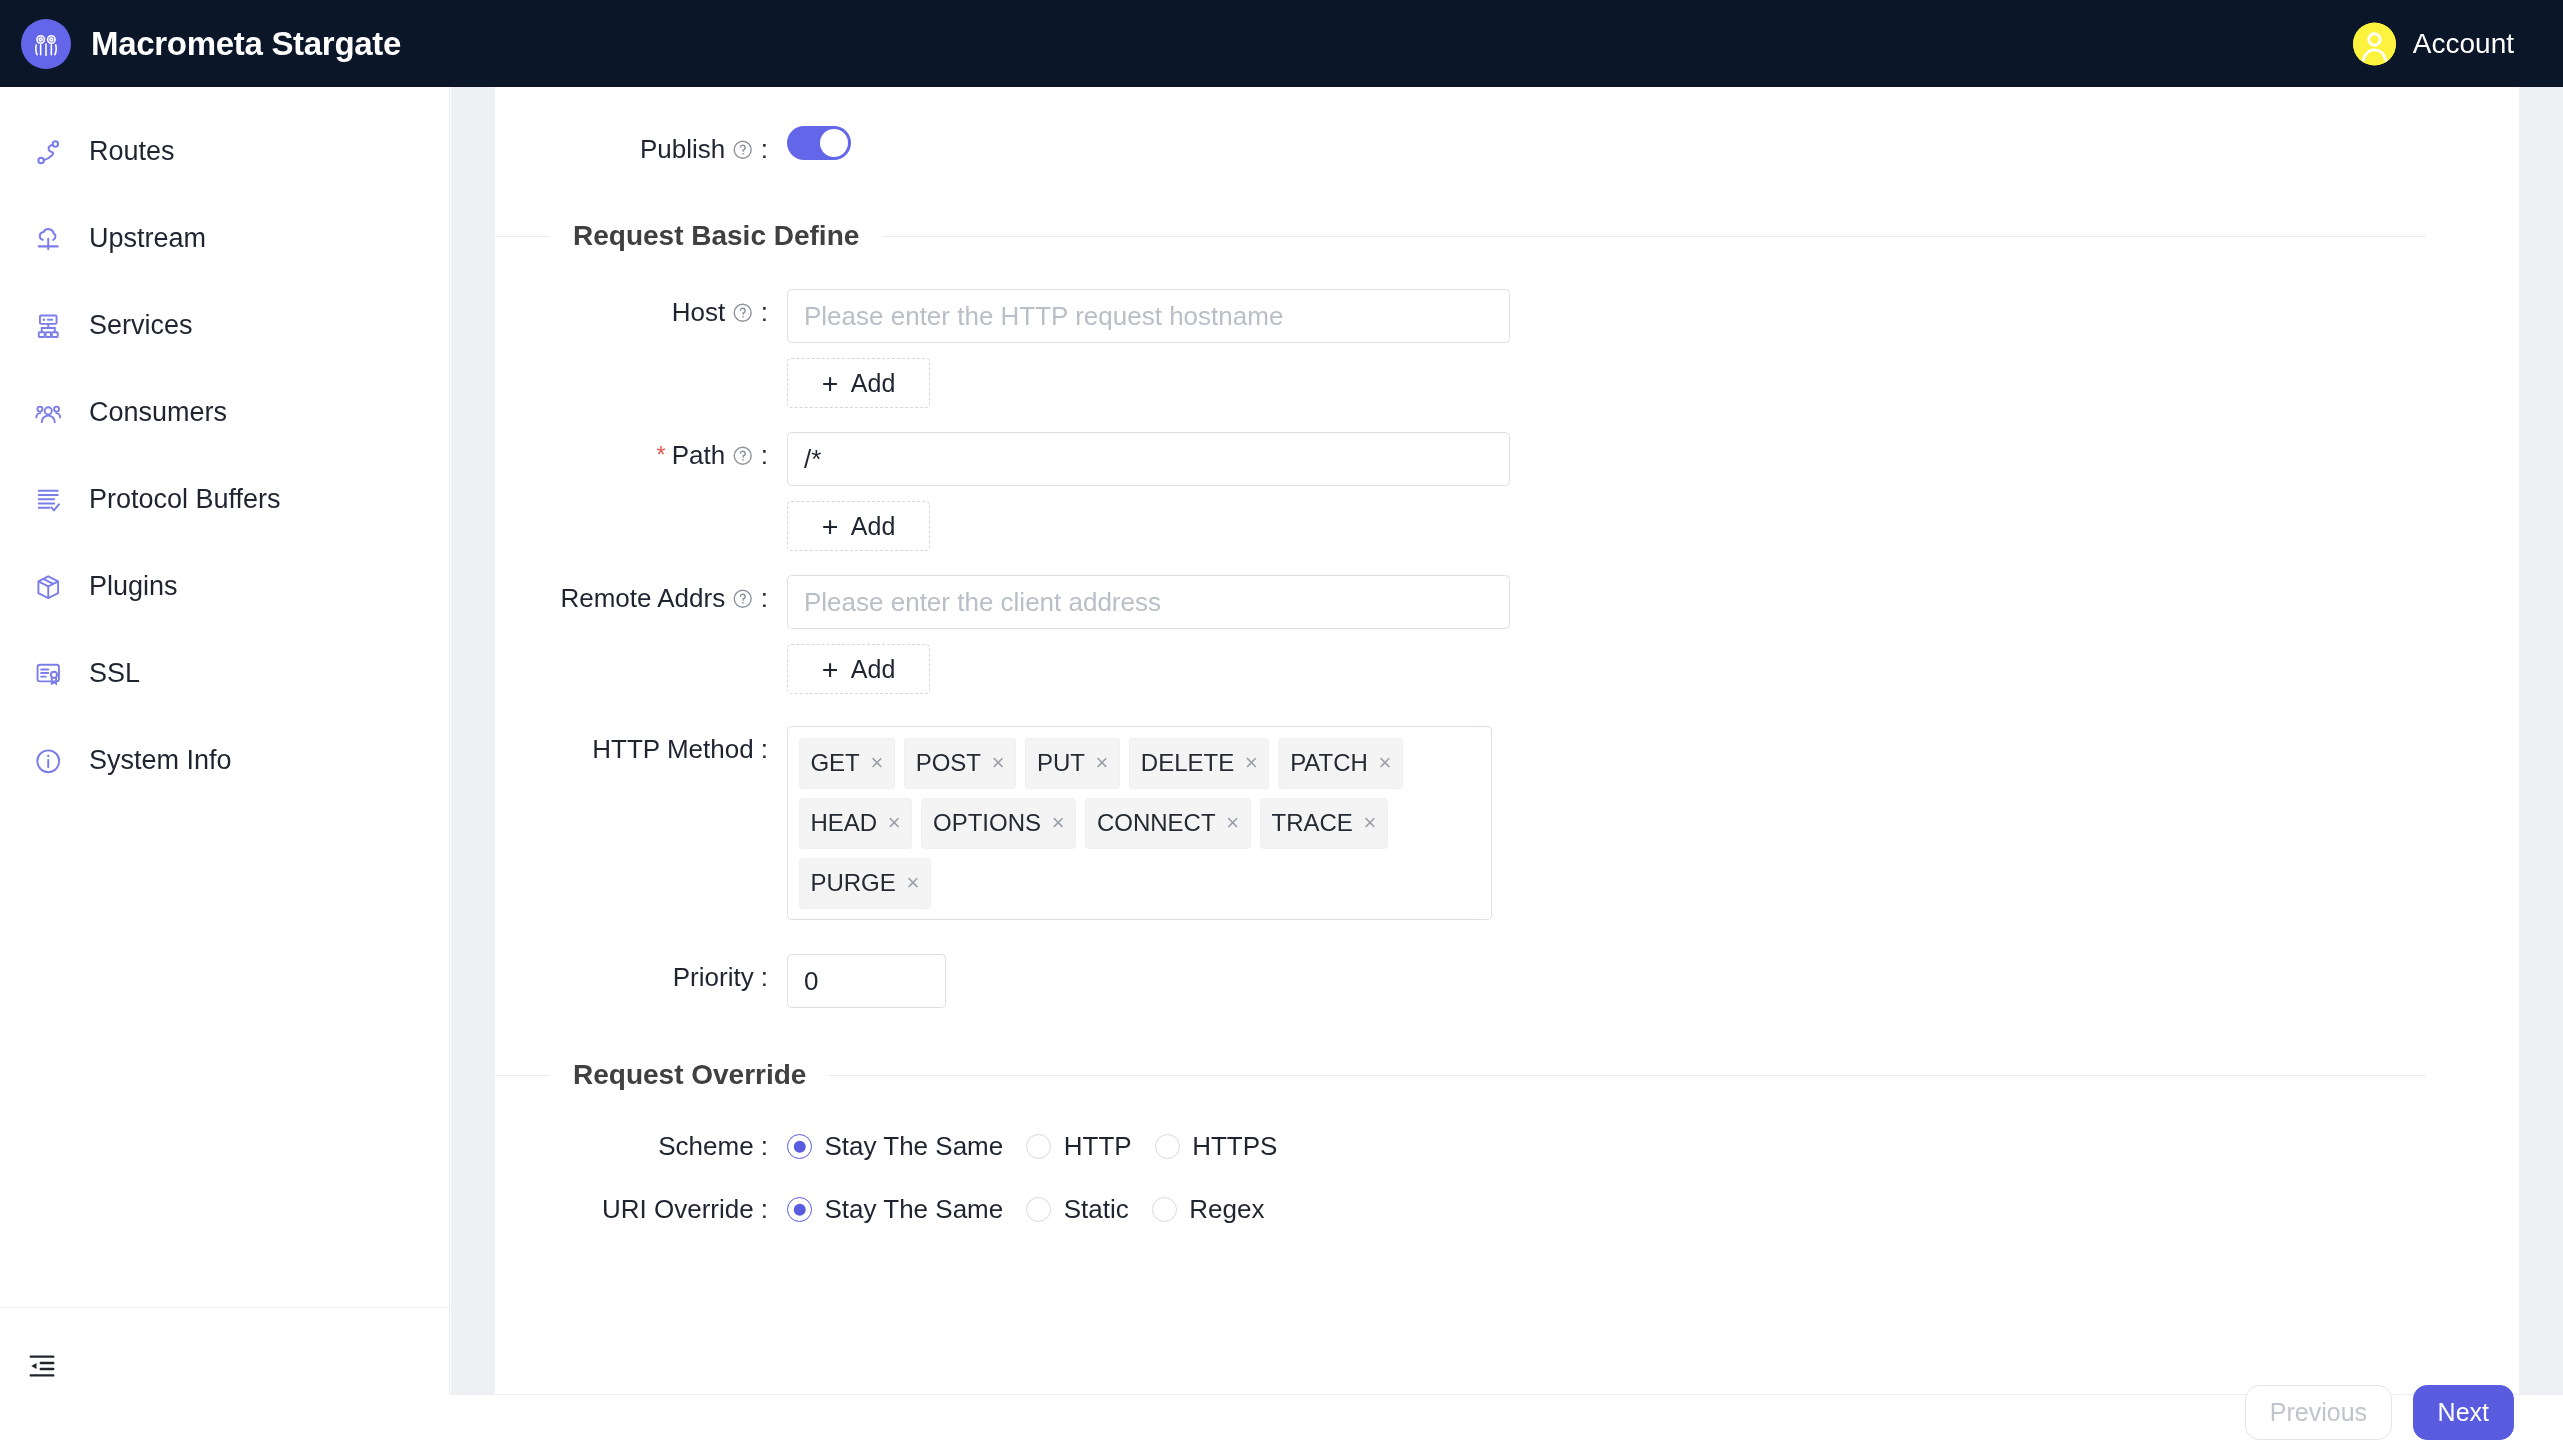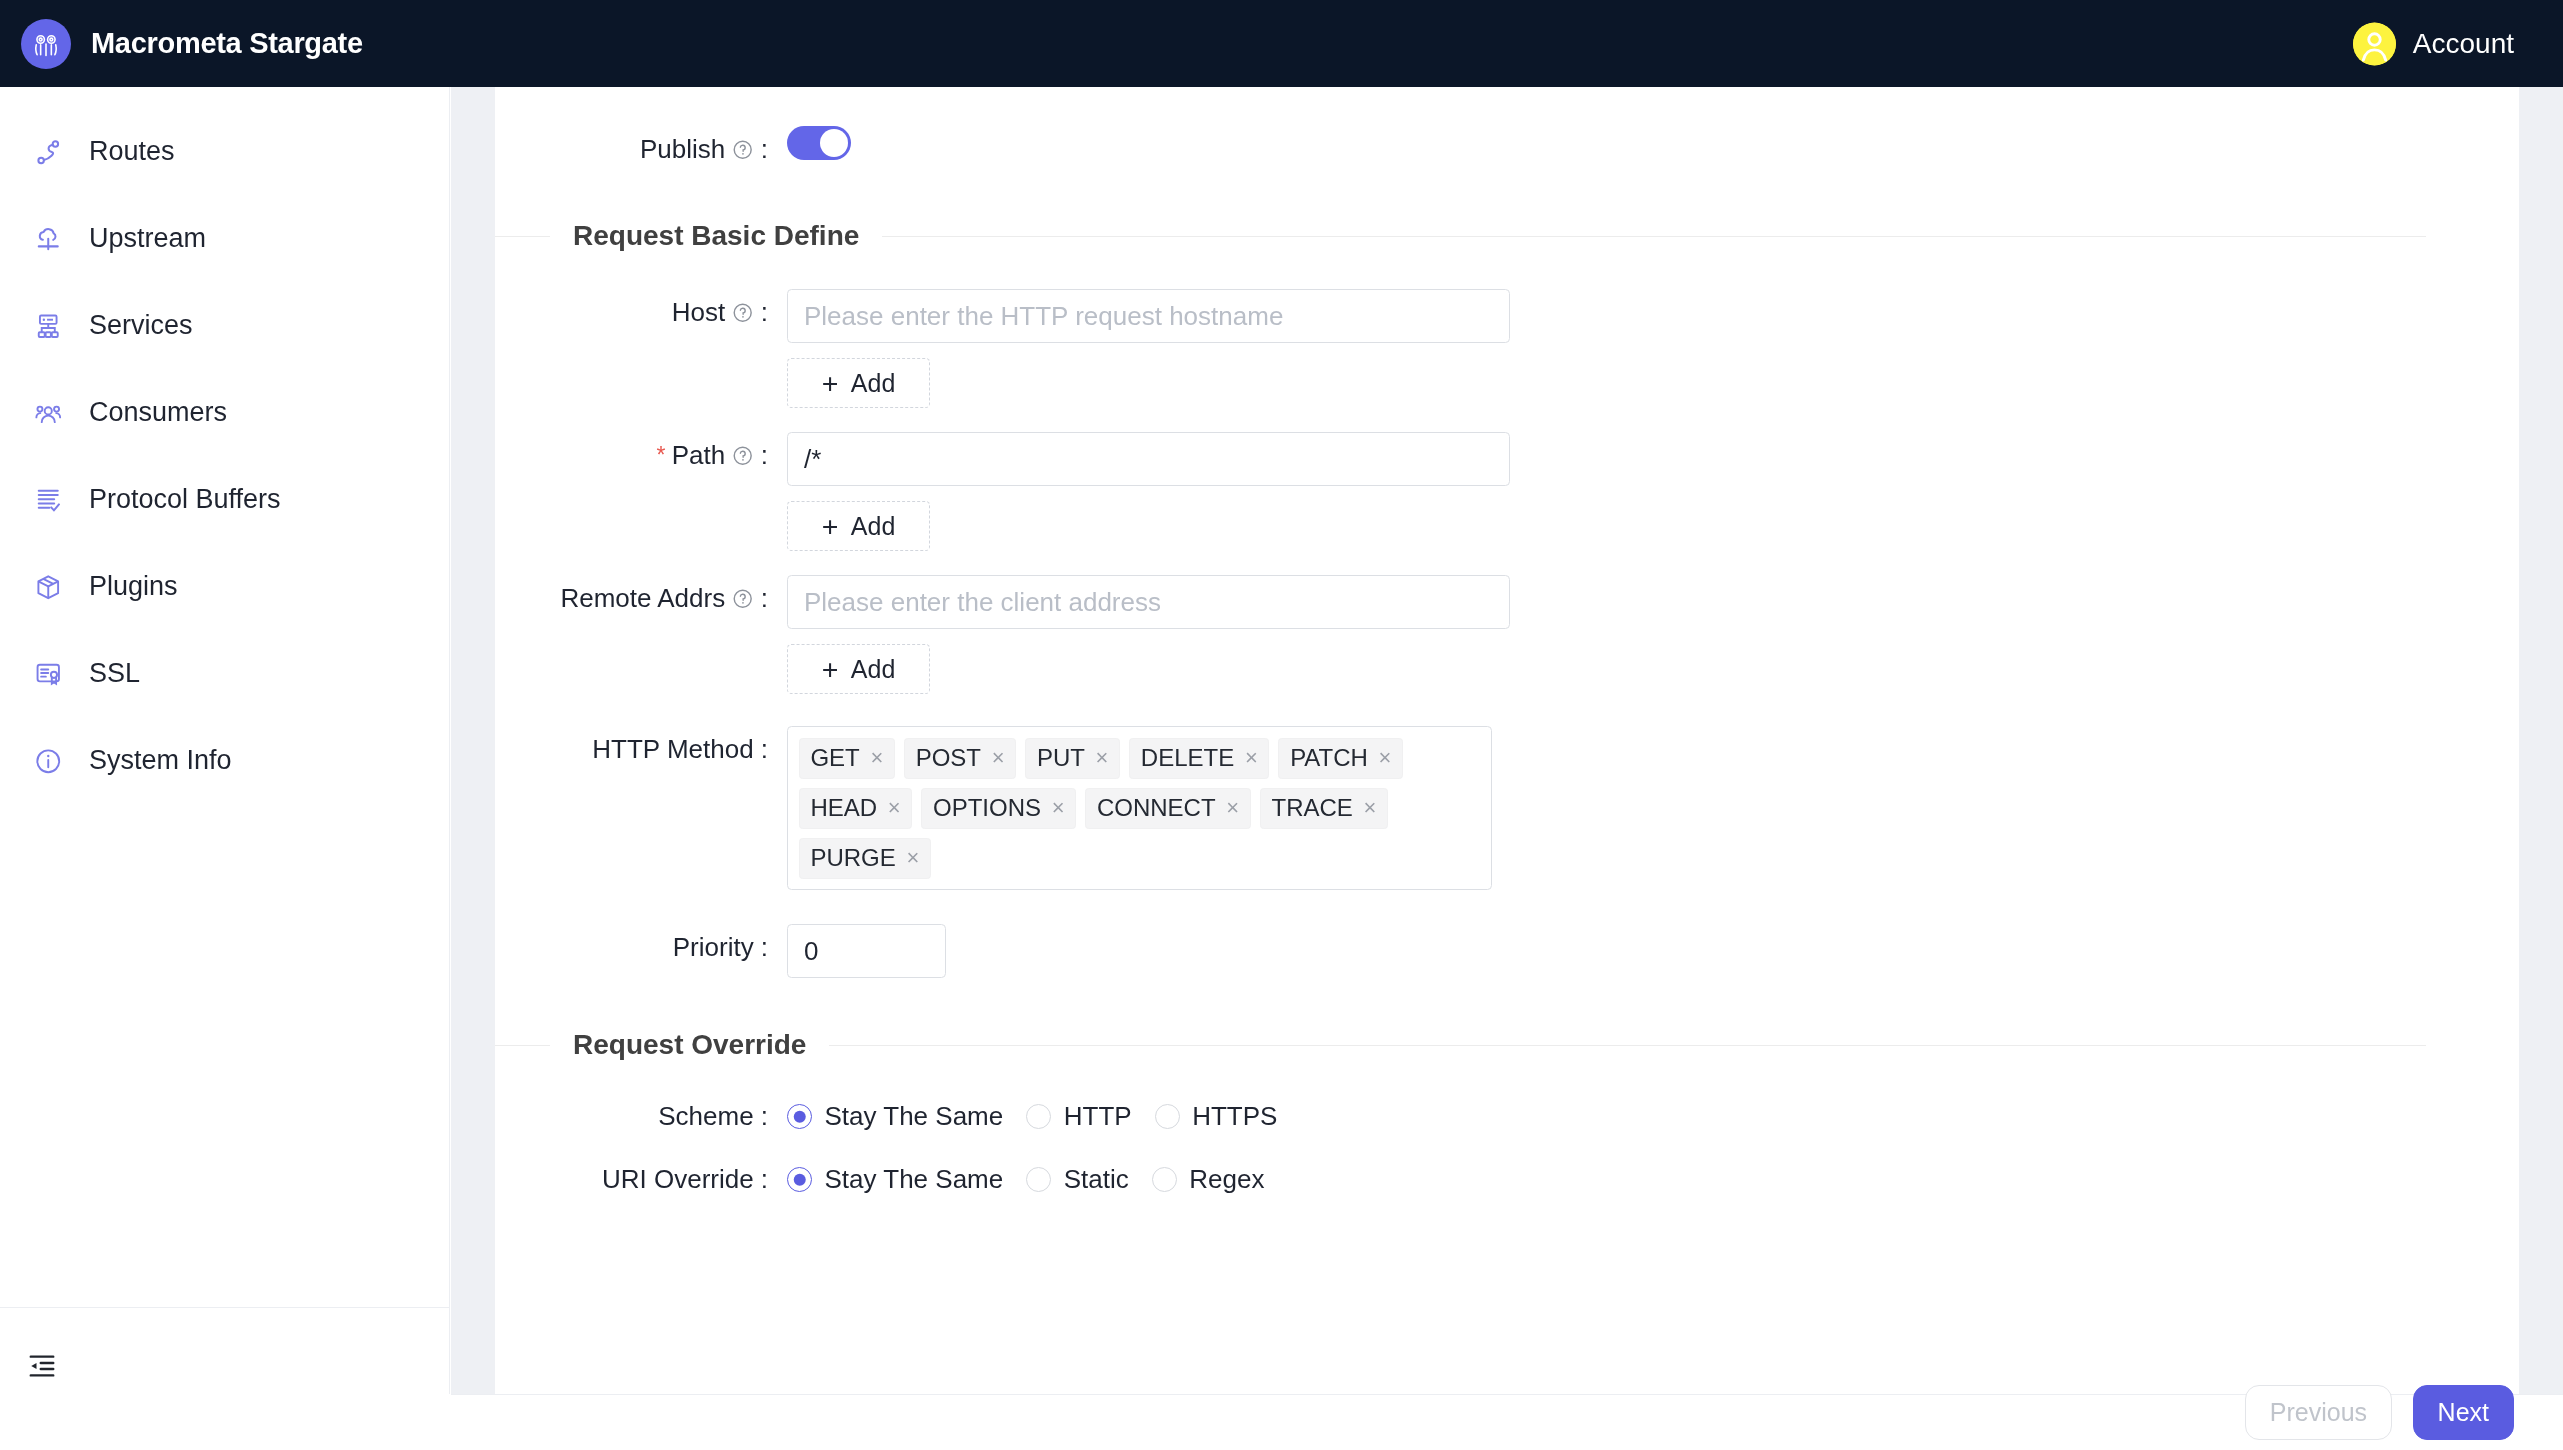--- a/index.html
+++ b/index.html
@@ -19,21 +19,21 @@
     z-index: 20;
   }
   .brand { display: flex; align-items: center; margin-left: 21.4px; }
   .brand-logo {
     width: 50px; height: 50px; border-radius: 50%;
     background: #6366e8;
     display: flex; align-items: center; justify-content: center;
     flex: 0 0 auto;
   }
   .brand-title {
-    color: #ffffff; font-size: 29px; font-weight: bold;
+    color: #ffffff; font-size: 33px; font-weight: bold;
     margin-left: 19.6px; letter-spacing: -0.3px; white-space: nowrap;
   }
   .account {
     position: absolute; right: 49px; top: 50%;
     transform: translateY(-50%);
     display: flex; align-items: center;
   }
   .account-avatar {
     width: 43px; height: 43px; border-radius: 50%;
     background: #fdf33f; overflow: hidden;
@@ -172,21 +172,21 @@
     width: 705px; min-height: 54px;
     border: 0.9px solid #dcdfe4; border-radius: 4.5px;
     background: #fff;
     padding: 10.7px 9px 10.7px 10.7px;
     display: flex; flex-wrap: wrap; gap: 9px 9px;
   }
   .tag {
     background: #f4f4f5;
     border: 0.9px solid #f0f0f1;
     border-radius: 3.6px;
-    height: 41px; padding: 0 10.7px;
+    height: 51px; padding: 0 10.7px;
     display: inline-flex; align-items: center;
     font-size: 24px; color: #242932;
     white-space: nowrap;
   }
   .tag-x {
     margin-left: 10.7px; color: #9b9fa7; font-size: 22px;
     cursor: pointer; line-height: 1;
   }
 
   

